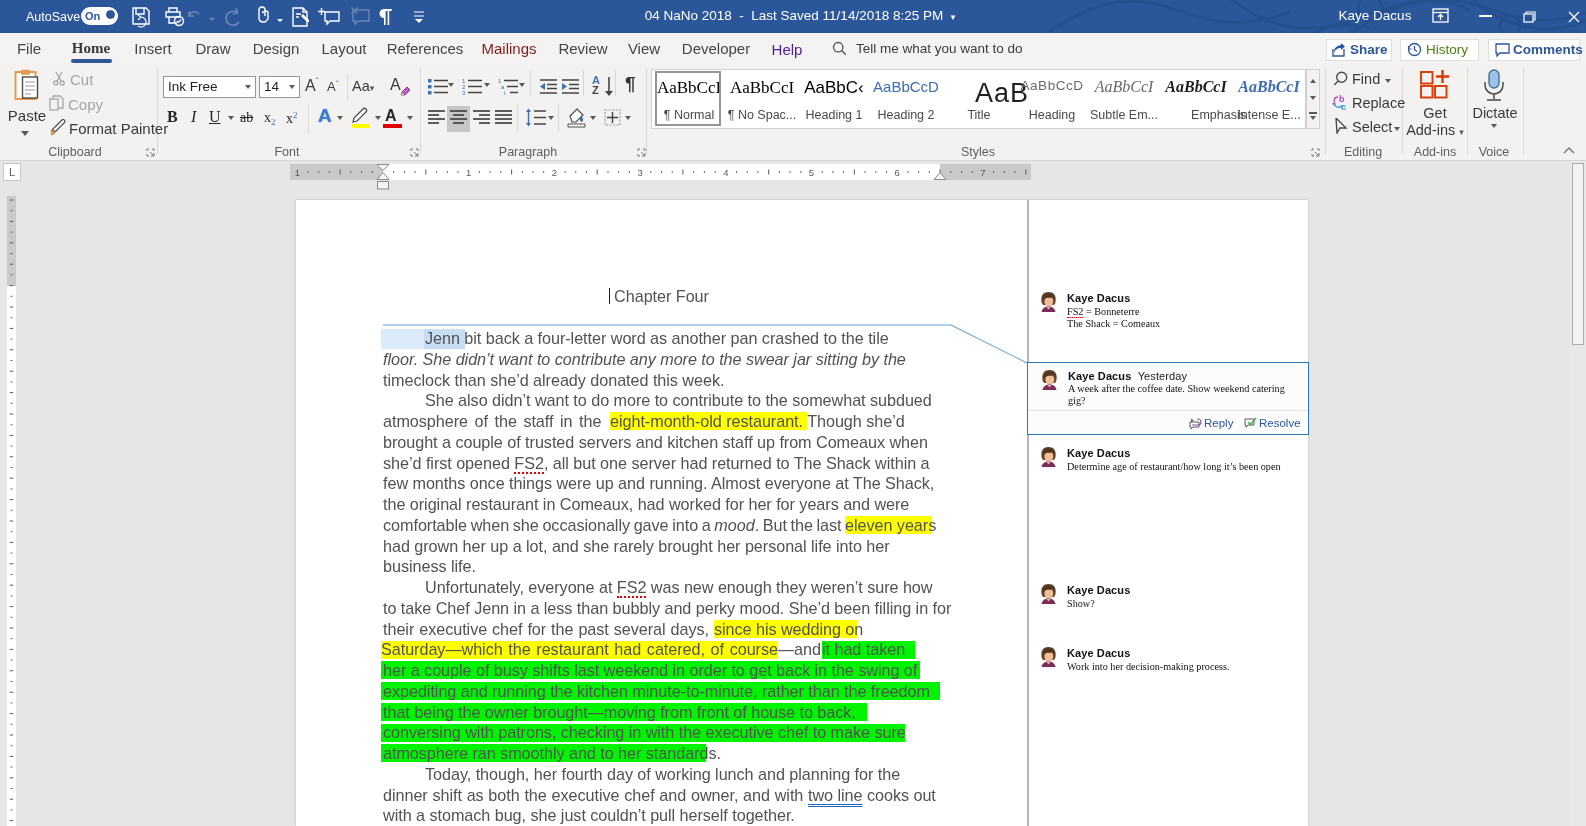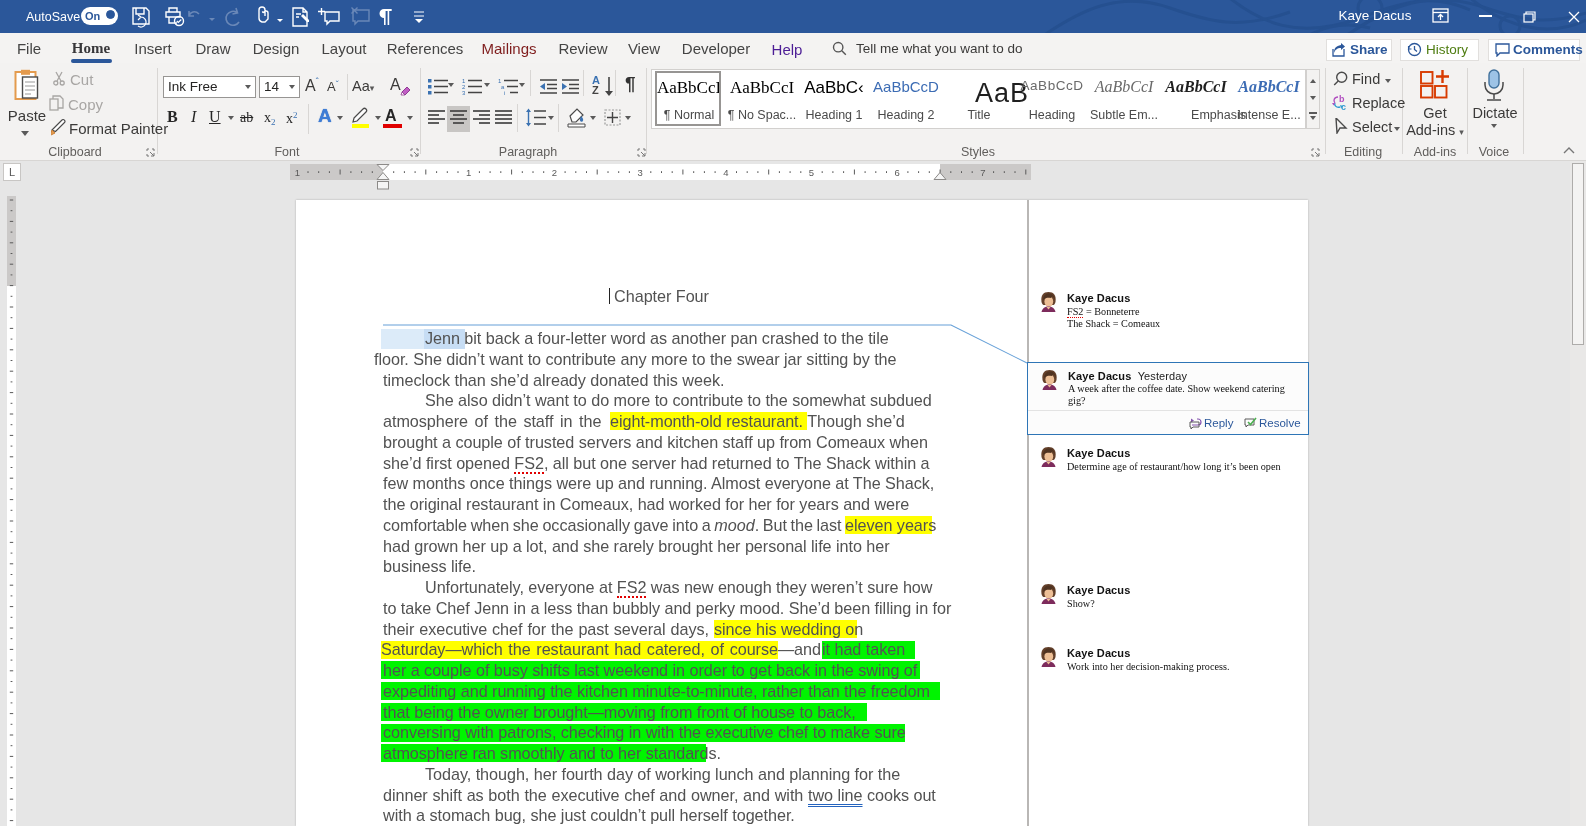--- a/index.html
+++ b/index.html
@@ -57,20 +57,21 @@
         <path d="M220.5,1.5 l6,6 m0,-6 l-6,6"></path>
 </g>
 <g fill="#fff">
         <path d="M253,3 a4.5,4.5 0 0 0 0,9 v7 h1.6 v-14 h2 v14 h1.6 v-14 h2.5 v-2 z"></path>
       </g>
 <g fill="none" stroke="#fff" stroke-width="1.5">
         <path d="M283,6 h10 m-10,4 h10" stroke-width="1.2"></path>
         <path d="M284,13 l4,4 l4,-4 z" fill="#fff" stroke="none"></path>
       </g>
 </svg>
+<div class="a" style="left:560px;top:8px;width:480px;text-align:center;color:#fff;font-size:13.5px;">04 NaNo 2018&nbsp; -&nbsp; Last Saved 11/14/2018 8:25 PM&nbsp; <span style="font-size:9px">▾</span></div>
 <div class="a" style="left:1330px;top:8px;width:90px;text-align:center;color:#fff;font-size:13.5px;">Kaye Dacus</div>
 <svg class="a" style="left:1432px;top:8px" width="17" height="16" viewBox="0 0 17 16">
       <g fill="none" stroke="#fff" stroke-width="1.3">
         <rect x="1" y="1" width="15" height="13"></rect>
         <path d="M1,4.5 h15"></path>
         <path d="M8.5,12 v-5 m-2.5,2 l2.5,-2.5 l2.5,2.5"></path>
       </g>
     </svg>
 <div class="a" style="left:1479px;top:15px;width:13px;height:1.6px;background:#fff"></div>
 <svg class="a" style="left:1523px;top:11px" width="13" height="12" viewBox="0 0 13 12">
@@ -576,21 +577,21 @@
 <div class="a" style="left:381px;top:744.2px;width:325px;height:18px;background:#00f400;"></div>
 <div class="a" style="left:381px;top:328.5px;width:43px;height:20px;background:#dcebf9;"></div>
 <div class="a" style="left:424px;top:328.5px;width:41px;height:20px;background:#c7ddf4;"></div>
 <svg class="a" style="left:296px;top:200px" width="1012" height="626" viewBox="0 0 1012 626">
     <path d="M87,125 L655,125 L731,163" fill="none" stroke="#66a0d8" stroke-width="1.1"></path>
   </svg>
 <div class="a" id="doc" style="left:0;top:0;font-size:16.2px;color:#525252;letter-spacing:-0.05px;">
 <div class="tl" style="left:383px;top:286px;width:557px;text-align:center;">Chapter Four</div>
 <div class="a" style="left:609px;top:288px;width:1px;height:16px;background:#222;"></div>
 <div class="tl" style="left:425px;top:328.0px;">Jenn bit back a four-letter word as another pan crashed to the tile</div>
-<div class="tl" style="left:374px;top:348.8px;">floor. She didn’t want to contribute any more to the swear jar sitting by the</div>
+<div class="tl" style="left:383px;top:348.8px;font-style:italic;">floor. She didn’t want to contribute any more to the swear jar sitting by the</div>
 <div class="tl" style="left:383px;top:369.5px;">timeclock than she’d already donated this week.</div>
 <div class="tl" style="left:425px;top:390.2px;">She also didn’t want to do more to contribute to the somewhat subdued</div>
 <div class="tl" style="left:383px;top:431.8px;">brought a couple of trusted servers and kitchen staff up from Comeaux when</div>
 <div class="tl" style="left:383px;top:473.2px;">few months once things were up and running. Almost everyone at The Shack,</div>
 <div class="tl" style="left:383px;top:494.0px;">the original restaurant in Comeaux, had worked for her for years and were</div>
 <div class="tl" style="left:383px;top:535.5px;">had grown her up a lot, and she rarely brought her personal life into her</div>
 <div class="tl" style="left:383px;top:556.2px;">business life.</div>
 <div class="tl" style="left:383px;top:597.8px;">to take Chef Jenn in a less than bubbly and perky mood. She’d been filling in for</div>
 <div class="tl" style="left:383px;top:660.0px;">her a couple of busy shifts last weekend in order to get back in the swing of</div>
 <div class="tl" style="left:383px;top:680.8px;">expediting and running the kitchen minute-to-minute, rather than the freedom</div>

